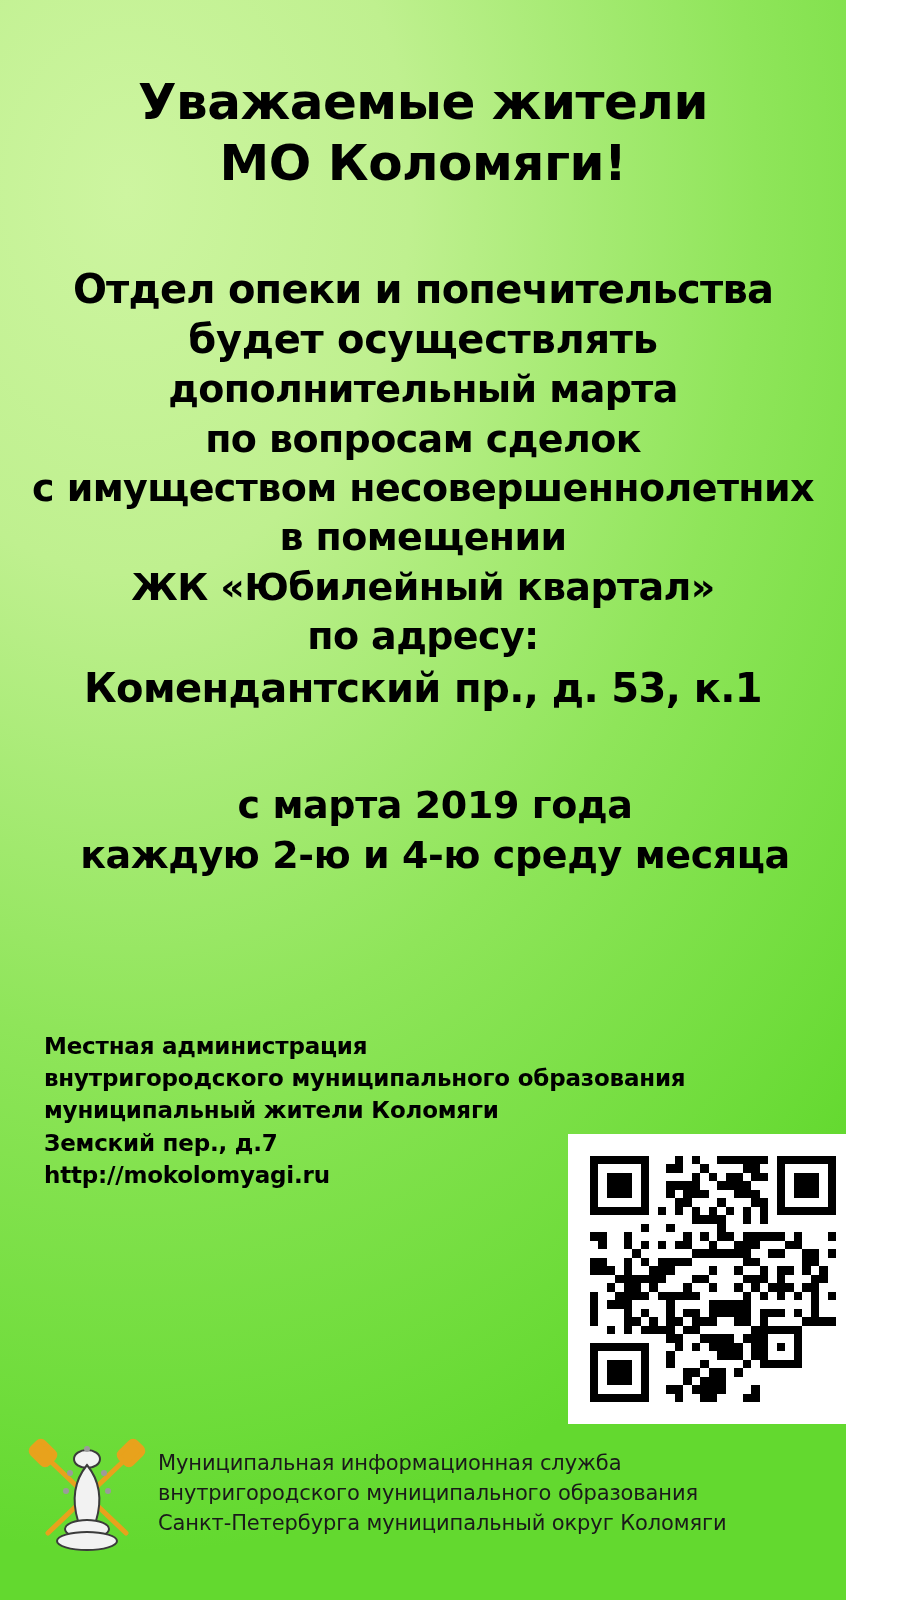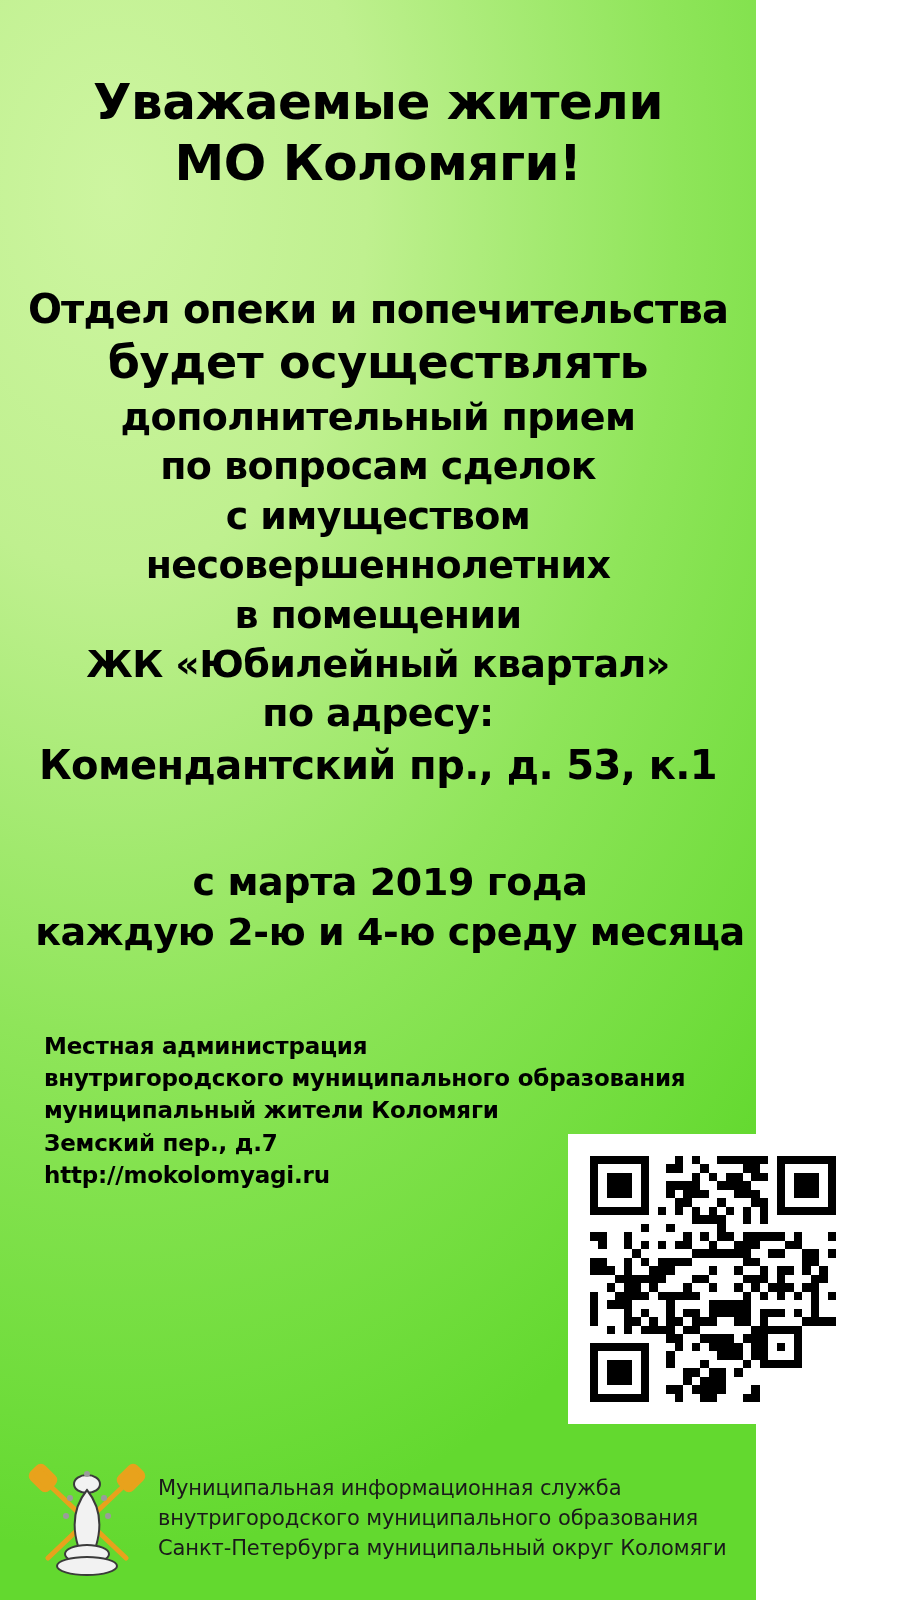--- a/index.html
+++ b/index.html
@@ -9,21 +9,21 @@
   body {
     width: 900px;
     height: 1600px;
     font-family: "DejaVu Sans", sans-serif;
     background: #ffffff;
     overflow: hidden;
   }
 
   .poster {
     position: relative;
-    width: 756px;
+    width: 846px;
     height: 1600px;
     box-sizing: border-box;
     background:
       radial-gradient(ellipse 120% 85% at 15% 12%, #cdf5a0 0%, #bff08f 28%, #8fe55a 62%, #63d92f 100%);
   }
 
   
   .title-block {
     padding-top: 72px;
     text-align: center;
@@ -31,32 +31,32 @@
   .title-line {
     font-size: 50px;
     font-weight: bold;
     color: #000000;
     line-height: 1.22;
     letter-spacing: -0.5px;
   }
 
   
   .body-block {
-    margin-top: 92px;
+    margin-top: 72px;
     text-align: center;
     color: #000;
   }
   .lead-line {
     font-size: 40px;
     font-weight: bold;
     line-height: 1.18;
     letter-spacing: -0.8px;
   }
   .body-line {
-    font-size: 46px;
+    font-size: 40px;
     font-weight: bold;
     line-height: 1.30;
     letter-spacing: -0.3px;
   }
   .body-line.big {
     font-size: 38px;
     letter-spacing: -0.6px;
   }
   .body-line.addr {
     font-size: 40px;
@@ -114,21 +114,21 @@
   }
   .qr-grid i {
     display: block;
   }
   .qr-grid i.on { background: #000; }
 
   
   .footer {
     position: absolute;
     left: 0;
-    bottom: 6px;
+    bottom: 31px;
     width: 900px;
     height: 150px;
     display: flex;
     align-items: center;
   }
   .emblem {
     position: relative;
     width: 130px;
     height: 130px;
     margin-left: 22px;
@@ -150,21 +150,21 @@
 <div class="poster">
 
   <div class="title-block">
     <div class="title-line">Уважаемые жители</div>
     <div class="title-line">МО Коломяги!</div>
   </div>
 
   <div class="body-block">
     <div class="lead-line">Отдел опеки и попечительства</div>
     <div class="body-line">будет осуществлять</div>
-    <div class="body-line big">дополнительный прием</div>
+    <div class="body-line big">дополнительный марта</div>
     <div class="body-line big">по вопросам сделок</div>
     <div class="body-line big">с имуществом несовершеннолетних</div>
     <div class="body-line big">в помещении</div>
     <div class="body-line big">ЖК «Юбилейный квартал»</div>
     <div class="body-line big">по адресу:</div>
     <div class="body-line addr">Комендантский пр., д. 53, к.1</div>
   </div>
 
   <div class="schedule-block">
     <div class="schedule-line">с марта 2019 года</div>

